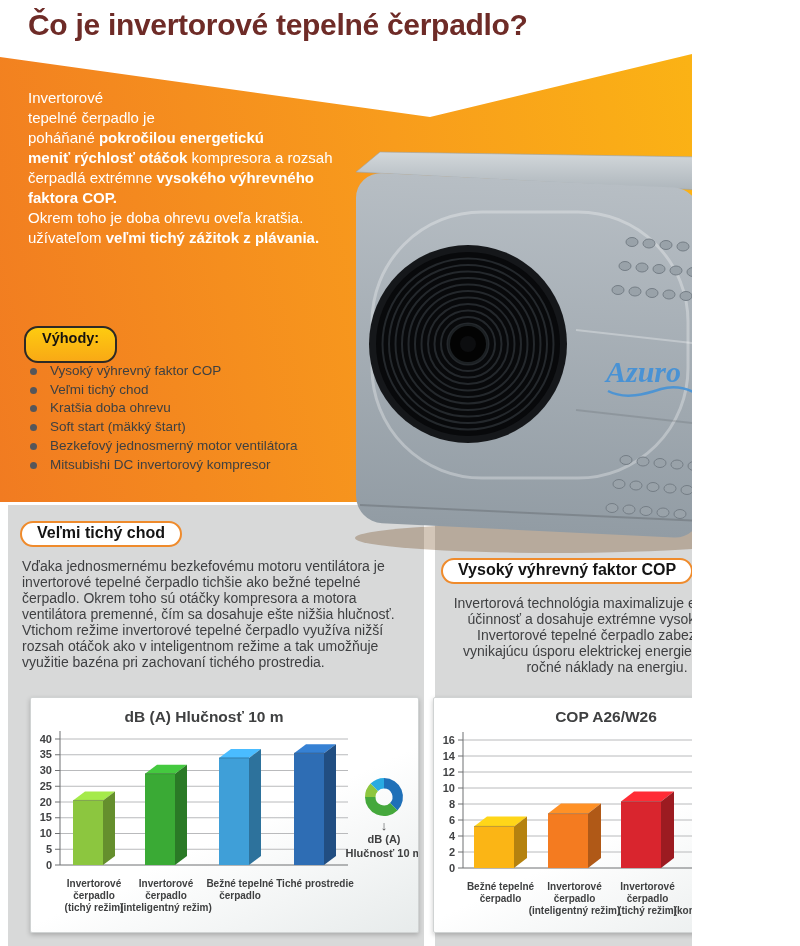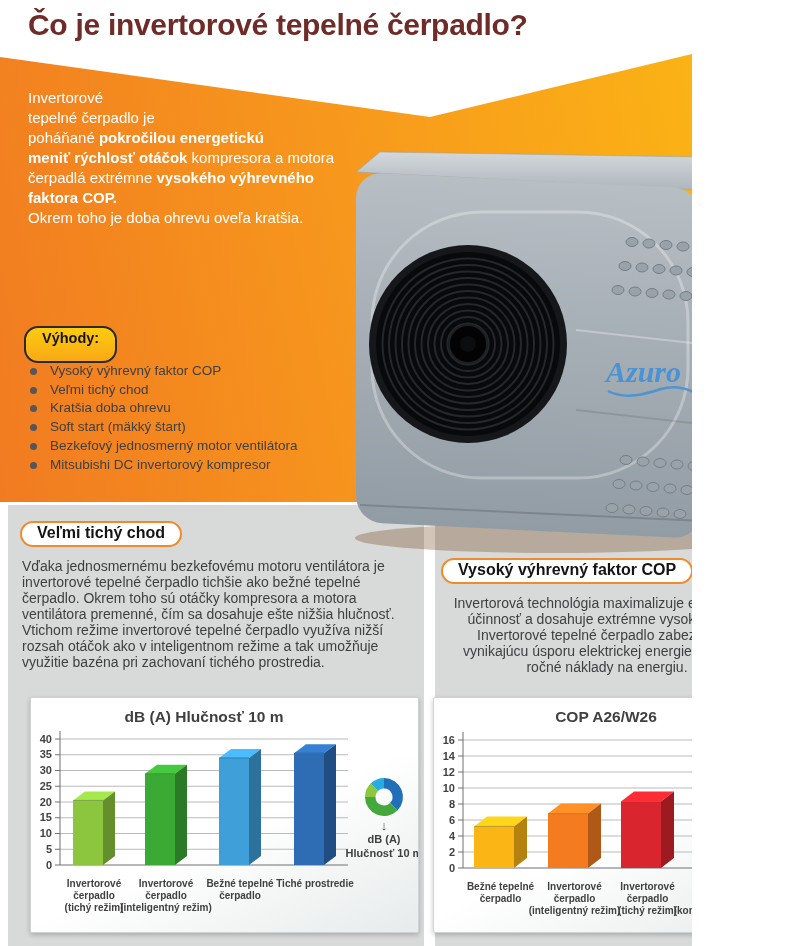--- a/index.html
+++ b/index.html
@@ -56,24 +56,25 @@
 <div class="page">
 
   <h1 class="title">Čo je invertorové tepelné čerpadlo?</h1>
 
   <div class="hero-orange"></div>
 
   <div class="hero-text">
       <div><span>Invertorové</span></div>
       <div><span>tepelné čerpadlo je</span></div>
       <div><span>poháňané </span><span class="b">pokročilou energetickú</span></div>
-      <div><span class="b">meniť rýchlosť otáčok</span><span> kompresora a motora</span></div>
+      <div><span class="b">meniť rýchlosť otáčok</span><span> kompresora a rozsah</span></div>
       <div><span>čerpadlá extrémne </span><span class="b">vysokého výhrevného</span></div>
       <div><span class="b">faktora COP.</span></div>
       <div><span>Okrem toho je doba ohrevu oveľa kratšia.</span></div>
+      <div><span>užívateľom </span><span class="b">veľmi tichý zážitok z plávania.</span></div>
     </div>
 
   <div class="pill-dark">Výhody:</div>
   <ul class="benefits">
       <li>
         <span class="dot"></span>
         <span>Vysoký výhrevný faktor COP</span>
       </li>
       <li>
         <span class="dot"></span>

